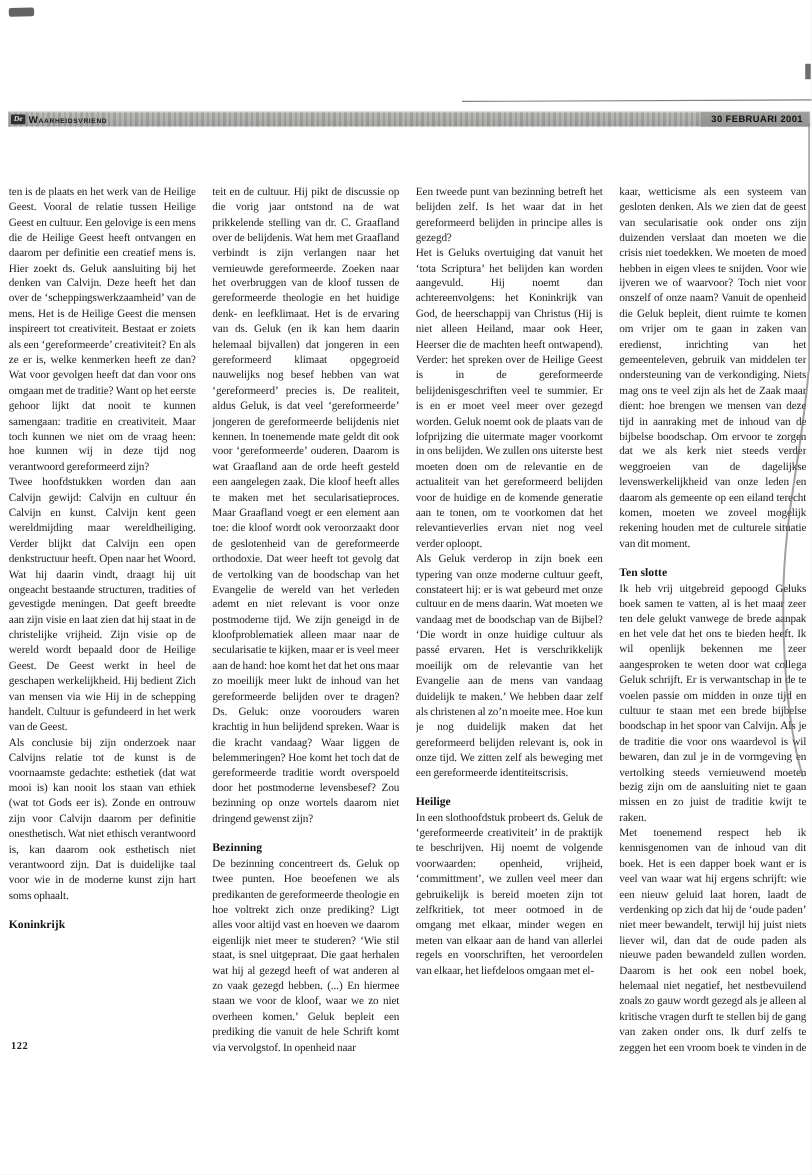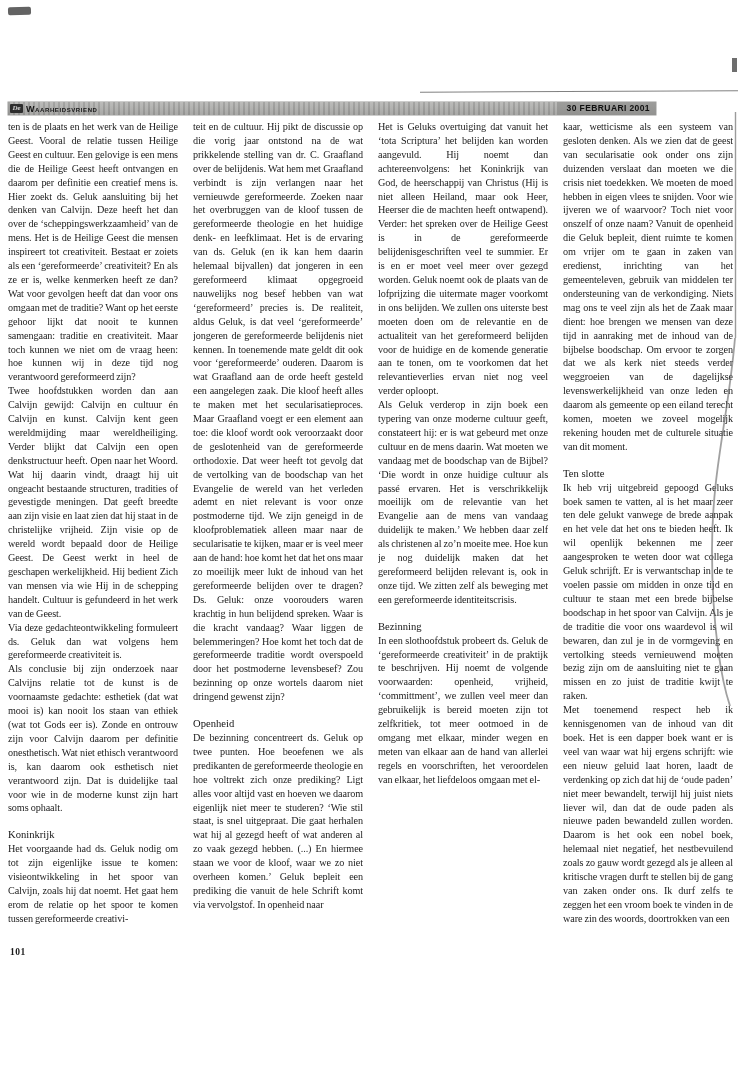--- a/index.html
+++ b/index.html
@@ -21,21 +21,21 @@
   .top-rule{
     position:absolute;left:420px;top:91px;width:318px;height:1.4px;
     background:#6b6b6b;transform:rotate(-.25deg);opacity:.85;
   }
   .corner-tick{
     position:absolute;right:1px;top:58px;width:5px;height:14px;
     background:#4a4a4a;opacity:.8;
   }
   
   .masthead{
-    position:absolute;left:8px;top:102px;width:648px;height:13px;
+    position:absolute;left:8px;top:102px;width:728px;height:13px;
     background:
       repeating-linear-gradient(90deg,rgba(0,0,0,.10) 0 2px,rgba(255,255,255,.06) 2px 5px),
       linear-gradient(#b7b7b5,#a3a3a1);
     display:flex;align-items:center;justify-content:space-between;
     box-shadow:0 0 0 .5px #9a9a98;
   }
   .masthead-left{display:flex;align-items:center;gap:3px;padding-left:2px;}
   .masthead-logo{
     width:13px;height:9px;background:#2e2e2e;color:#d8d8d8;
     font:italic bold 7px/9px "Liberation Serif",serif;text-align:center;
@@ -51,29 +51,29 @@
     padding:1px 6px 1px 10px;height:11px;display:flex;align-items:center;
     font:bold 8.5px/9px "Liberation Sans",sans-serif;
     letter-spacing:.4px;color:#101010;
   }
   
   .columns{
     position:absolute;left:8px;top:120px;width:725px;height:840px;
     display:grid;grid-template-columns:repeat(4,1fr);column-gap:15px;
     overflow:hidden;
   }
-  .text-column{overflow:hidden;}
+  .text-column{overflow:hidden;margin-top:48px;}
   .col-para{
     margin:0;font-size:10.2px;line-height:13.9px;
     text-align:justify;letter-spacing:-.1px;word-spacing:-.3px;
     color:#1c1c1c;
   }
   .col-heading{
     margin:13px 0 0 0;font-size:10.6px;line-height:13.9px;
-    font-weight:normal;color:#141414;
+    font-weight:bold;color:#141414;
   }
   .page-number{
     position:absolute;left:10px;top:947px;
     font:bold 9.5px/10px "Liberation Serif",serif;color:#1a1a1a;
     letter-spacing:.5px;
   }
   
   .scan-artifacts{position:absolute;right:0;top:0;pointer-events:none;}
 </style>
 </head>
@@ -90,44 +90,43 @@
       <span class="masthead-logo">De</span>
       <span class="masthead-title">Waarheidsvriend</span>
     </div>
     <div class="issue-date">30 FEBRUARI 2001</div>
   </div>
 
   <div class="columns">
     <div class="text-column">
         <p class="col-para">ten is de plaats en het werk van de Heilige Geest. Vooral de relatie tussen Heilige Geest en cultuur. Een gelovige is een mens die de Heilige Geest heeft ontvangen en daarom per definitie een creatief mens is. Hier zoekt ds. Geluk aansluiting bij het denken van Calvijn. Deze heeft het dan over de ‘scheppingswerkzaamheid’ van de mens. Het is de Heilige Geest die mensen inspireert tot creativiteit. Bestaat er zoiets als een ‘gereformeerde’ creativiteit? En als ze er is, welke kenmerken heeft ze dan? Wat voor gevolgen heeft dat dan voor ons omgaan met de traditie? Want op het eerste gehoor lijkt dat nooit te kunnen samengaan: traditie en creativiteit. Maar toch kunnen we niet om de vraag heen: hoe kunnen wij in deze tijd nog verantwoord gereformeerd zijn?</p>
         <p class="col-para">Twee hoofdstukken worden dan aan Calvijn gewijd: Calvijn en cultuur én Calvijn en kunst. Calvijn kent geen wereldmijding maar wereldheiliging. Verder blijkt dat Calvijn een open denkstructuur heeft. Open naar het Woord. Wat hij daarin vindt, draagt hij uit ongeacht bestaande structuren, tradities of gevestigde meningen. Dat geeft breedte aan zijn visie en laat zien dat hij staat in de christelijke vrijheid. Zijn visie op de wereld wordt bepaald door de Heilige Geest. De Geest werkt in heel de geschapen werkelijkheid. Hij bedient Zich van mensen via wie Hij in de schepping handelt. Cultuur is gefundeerd in het werk van de Geest.</p>
-        <p class="col-para">Via deze gedachteontwikkeling formuleert ds. Geluk dan wat volgens hem gereformeerde creativiteit is.</p>
         <p class="col-para">Als conclusie bij zijn onderzoek naar Calvijns relatie tot de kunst is de voornaamste gedachte: esthetiek (dat wat mooi is) kan nooit los staan van ethiek (wat tot Gods eer is). Zonde en ontrouw zijn voor Calvijn daarom per definitie onesthetisch. Wat niet ethisch verantwoord is, kan daarom ook esthetisch niet verantwoord zijn. Dat is duidelijke taal voor wie in de moderne kunst zijn hart soms ophaalt.</p>
         <h3 class="col-heading">Koninkrijk</h3>
-        <p class="col-para">Het voorgaande had ds. Geluk nodig om tot zijn eigenlijke issue te komen: visieontwikkeling in het spoor van Calvijn, zoals hij dat noemt. Het gaat hem erom de relatie op het spoor te komen tussen gereformeerde creativi-</p>
       </div>
     <div class="text-column">
         <p class="col-para">teit en de cultuur. Hij pikt de discussie op die vorig jaar ontstond na de wat prikkelende stelling van dr. C. Graafland over de belijdenis. Wat hem met Graafland verbindt is zijn verlangen naar het vernieuwde gereformeerde. Zoeken naar het overbruggen van de kloof tussen de gereformeerde theologie en het huidige denk- en leefklimaat. Het is de ervaring van ds. Geluk (en ik kan hem daarin helemaal bijvallen) dat jongeren in een gereformeerd klimaat opgegroeid nauwelijks nog besef hebben van wat ‘gereformeerd’ precies is. De realiteit, aldus Geluk, is dat veel ‘gereformeerde’ jongeren de gereformeerde belijdenis niet kennen. In toenemende mate geldt dit ook voor ‘gereformeerde’ ouderen. Daarom is wat Graafland aan de orde heeft gesteld een aangelegen zaak. Die kloof heeft alles te maken met het secularisatieproces. Maar Graafland voegt er een element aan toe: die kloof wordt ook veroorzaakt door de geslotenheid van de gereformeerde orthodoxie. Dat weer heeft tot gevolg dat de vertolking van de boodschap van het Evangelie de wereld van het verleden ademt en niet relevant is voor onze postmoderne tijd. We zijn geneigd in de kloofproblematiek alleen maar naar de secularisatie te kijken, maar er is veel meer aan de hand: hoe komt het dat het ons maar zo moeilijk meer lukt de inhoud van het gereformeerde belijden over te dragen? Ds. Geluk: onze voorouders waren krachtig in hun belijdend spreken. Waar is die kracht vandaag? Waar liggen de belemmeringen? Hoe komt het toch dat de gereformeerde traditie wordt overspoeld door het postmoderne levensbesef? Zou bezinning op onze wortels daarom niet dringend gewenst zijn?</p>
-        <h3 class="col-heading">Openheid</h3>
+        <h3 class="col-heading">Bezinning</h3>
         <p class="col-para">De bezinning concentreert ds. Geluk op twee punten. Hoe beoefenen we als predikanten de gereformeerde theologie en hoe voltrekt zich onze prediking? Ligt alles voor altijd vast en hoeven we daarom eigenlijk niet meer te studeren? ‘Wie stil staat, is snel uitgepraat. Die gaat herhalen wat hij al gezegd heeft of wat anderen al zo vaak gezegd hebben. (...) En hiermee staan we voor de kloof, waar we zo niet overheen komen.’ Geluk bepleit een prediking die vanuit de hele Schrift komt via vervolgstof. In openheid naar</p>
       </div>
     <div class="text-column">
+        <p class="col-para">Een tweede punt van bezinning betreft het belijden zelf. Is het waar dat in het gereformeerd belijden in principe alles is gezegd?</p>
         <p class="col-para">Het is Geluks overtuiging dat vanuit het ‘tota Scriptura’ het belijden kan worden aangevuld. Hij noemt dan achtereenvolgens: het Koninkrijk van God, de heerschappij van Christus (Hij is niet alleen Heiland, maar ook Heer, Heerser die de machten heeft ontwapend). Verder: het spreken over de Heilige Geest is in de gereformeerde belijdenisgeschriften veel te summier. Er is en er moet veel meer over gezegd worden. Geluk noemt ook de plaats van de lofprijzing die uitermate mager voorkomt in ons belijden. We zullen ons uiterste best moeten doen om de relevantie en de actualiteit van het gereformeerd belijden voor de huidige en de komende generatie aan te tonen, om te voorkomen dat het relevantieverlies ervan niet nog veel verder oploopt.</p>
         <p class="col-para">Als Geluk verderop in zijn boek een typering van onze moderne cultuur geeft, constateert hij: er is wat gebeurd met onze cultuur en de mens daarin. Wat moeten we vandaag met de boodschap van de Bijbel? ‘Die wordt in onze huidige cultuur als passé ervaren. Het is verschrikkelijk moeilijk om de relevantie van het Evangelie aan de mens van vandaag duidelijk te maken.’ We hebben daar zelf als christenen al zo’n moeite mee. Hoe kun je nog duidelijk maken dat het gereformeerd belijden relevant is, ook in onze tijd. We zitten zelf als beweging met een gereformeerde identiteitscrisis.</p>
-        <h3 class="col-heading">Bezinning</h3>
+        <h3 class="col-heading">Heilige</h3>
         <p class="col-para">In een slothoofdstuk probeert ds. Geluk de ‘gereformeerde creativiteit’ in de praktijk te beschrijven. Hij noemt de volgende voorwaarden: openheid, vrijheid, ‘committment’, we zullen veel meer dan gebruikelijk is bereid moeten zijn tot zelfkritiek, tot meer ootmoed in de omgang met elkaar, minder wegen en meten van elkaar aan de hand van allerlei regels en voorschriften, het veroordelen van elkaar, het liefdeloos omgaan met el-</p>
       </div>
     <div class="text-column">
         <p class="col-para">kaar, wetticisme als een systeem van gesloten denken. Als we zien dat de geest van secularisatie ook onder ons zijn duizenden verslaat dan moeten we die crisis niet toedekken. We moeten de moed hebben in eigen vlees te snijden. Voor wie ijveren we of waarvoor? Toch niet voor onszelf of onze naam? Vanuit de openheid die Geluk bepleit, dient ruimte te komen om vrijer om te gaan in zaken van eredienst, inrichting van het gemeenteleven, gebruik van middelen ter ondersteuning van de verkondiging. Niets mag ons te veel zijn als het de Zaak maar dient: hoe brengen we mensen van deze tijd in aanraking met de inhoud van de bijbelse boodschap. Om ervoor te zorgen dat we als kerk niet steeds verder weggroeien van de dagelijkse levenswerkelijkheid van onze leden en daarom als gemeente op een eiland terecht komen, moeten we zoveel mogelijk rekening houden met de culturele situatie van dit moment.</p>
         <h3 class="col-heading">Ten slotte</h3>
         <p class="col-para">Ik heb vrij uitgebreid gepoogd Geluks boek samen te vatten, al is het maar zeer ten dele gelukt vanwege de brede aanpak en het vele dat het ons te bieden heeft. Ik wil openlijk bekennen me zeer aangesproken te weten door wat collega Geluk schrijft. Er is verwantschap in de te voelen passie om midden in onze tijd en cultuur te staan met een brede bijbelse boodschap in het spoor van Calvijn. Als je de traditie die voor ons waardevol is wil bewaren, dan zul je in de vormgeving en vertolking steeds vernieuwend moeten bezig zijn om de aansluiting niet te gaan missen en zo juist de traditie kwijt te raken.</p>
         <p class="col-para">Met toenemend respect heb ik kennisgenomen van de inhoud van dit boek. Het is een dapper boek want er is veel van waar wat hij ergens schrijft: wie een nieuw geluid laat horen, laadt de verdenking op zich dat hij de ‘oude paden’ niet meer bewandelt, terwijl hij juist niets liever wil, dan dat de oude paden als nieuwe paden bewandeld zullen worden. Daarom is het ook een nobel boek, helemaal niet negatief, het nestbevuilend zoals zo gauw wordt gezegd als je alleen al kritische vragen durft te stellen bij de gang van zaken onder ons. Ik durf zelfs te zeggen het een vroom boek te vinden in de ware zin des woords, doortrokken van een</p>
       </div>
   </div>
 
-  <div class="page-number">101</div>
+  <div class="page-number">122</div>
 
   <svg class="scan-artifacts" width="40" height="740" viewBox="0 0 40 740" aria-hidden="true">
     <path d="M37.5,112 L37.5,338" stroke="#8a8a8a" stroke-width="1.4" fill="none" stroke-opacity="0.85"></path>
     <path d="M37,338 C30,420 14,470 14,550 C14,630 24,682 32,706" stroke="#6f6f6f" stroke-width="1.8" fill="none" stroke-opacity="0.65"></path>
   </svg>
 
 </div>
 
 </body></html>

